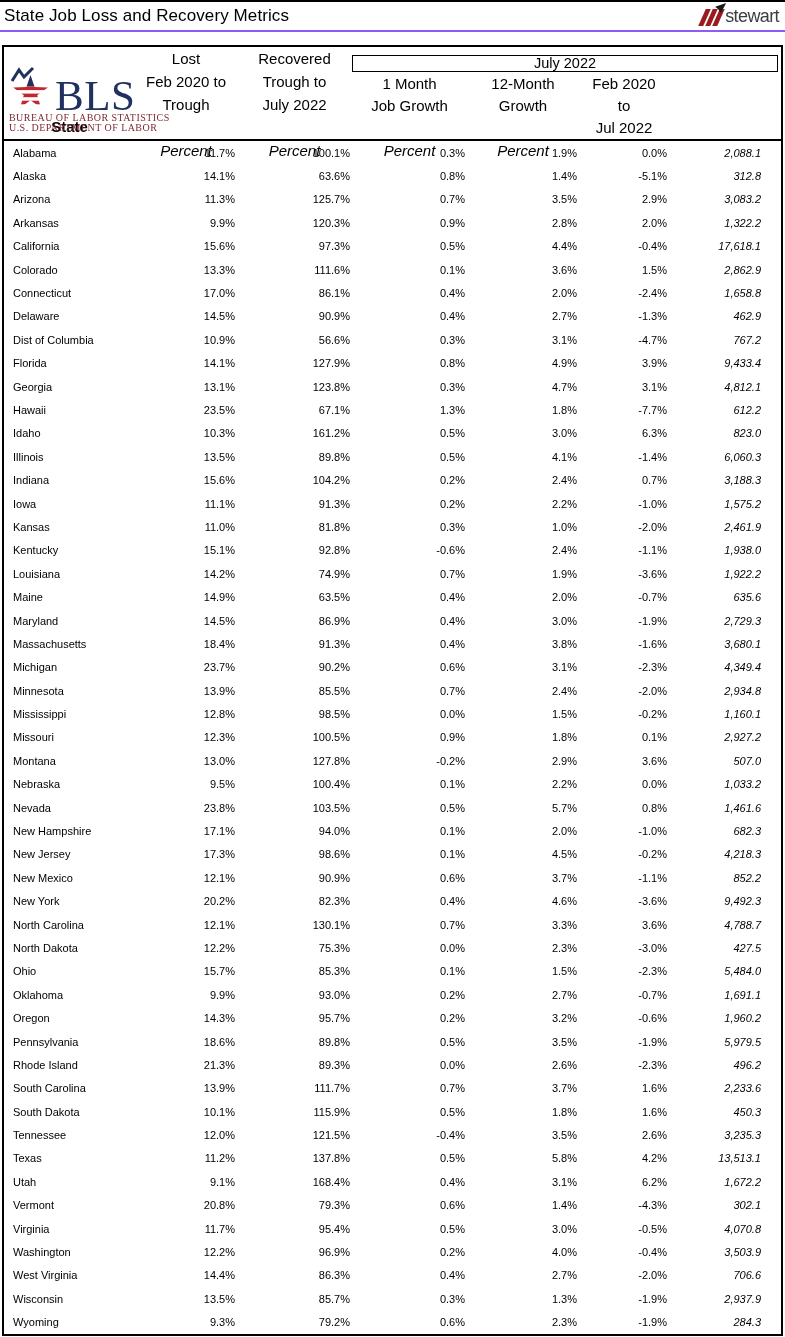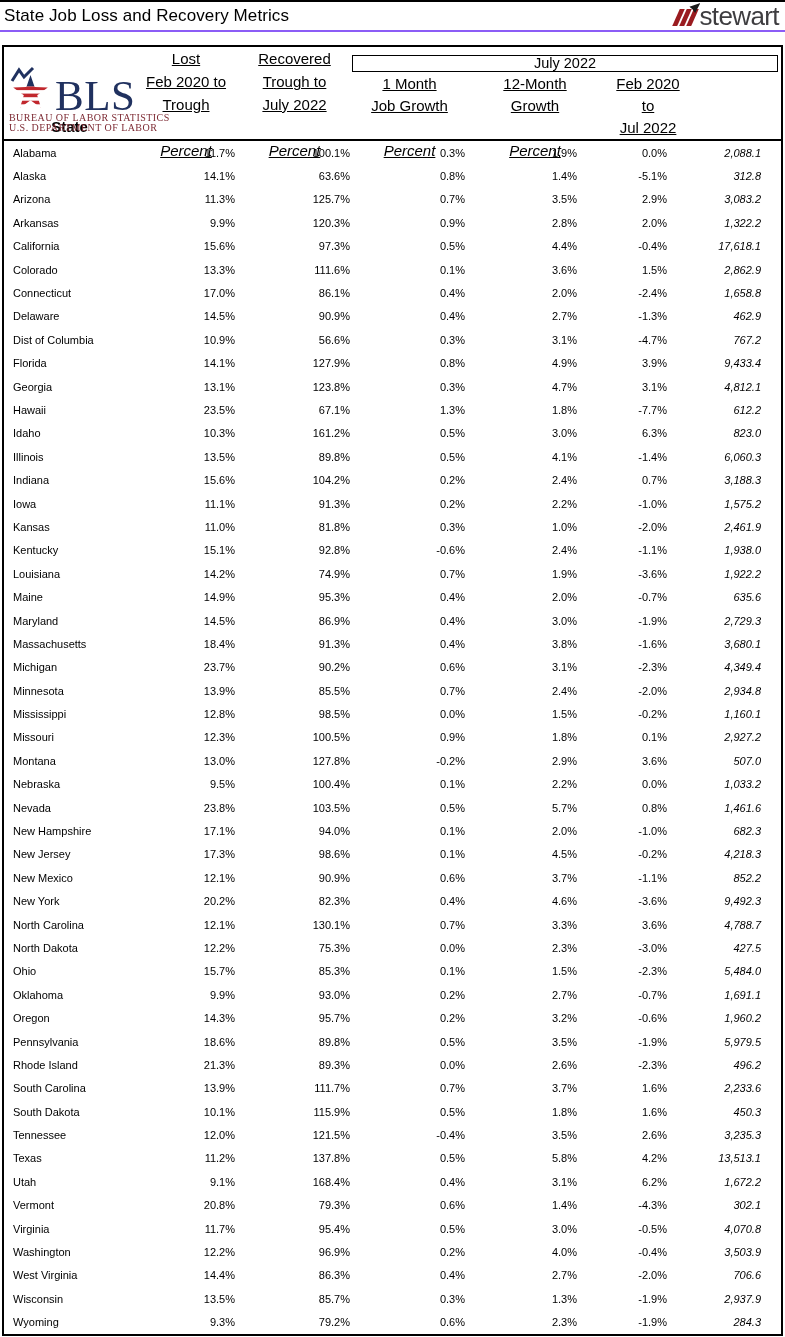--- a/index.html
+++ b/index.html
@@ -21,48 +21,48 @@
   .page-title { font-size:17px; letter-spacing:0.1px; }
 
   .stewart { display:flex; align-items:center; }
   .slashes { position:relative; display:flex; align-items:flex-end; height:20px; margin-right:2px; }
   .slashes i { display:block; width:4.5px; height:17px; background:#9a1b1f; transform:skewX(-24deg); margin-right:2.6px; }
   .stewart-arrow {
     position:absolute; right:-3px; top:-3px; width:11px; height:10px;
     background:#1a1a1a;
     clip-path:polygon(0 38%, 100% 0, 52% 100%, 28% 62%);
   }
-  .stewart-text { font-size:26px; color:#3e3d40; letter-spacing:-0.6px; line-height:26px; }
+  .stewart-text { font-size:18px; color:#3e3d40; letter-spacing:-0.6px; line-height:26px; }
 
   
   .table { margin:13px 2px 0 2px; border:2px solid #000; }
 
   .hdr {
     position:relative;
     height:92px;
     border-bottom:2px solid #000;
     display:grid;
     grid-template-columns:131px 102px 115px 429px;
     font-size:15px;
   }
-  .hcol { display:grid; grid-template-rows:repeat(4,23px); align-items:center; text-align:center;text-decoration:underline; }
+  .hcol { display:grid; grid-template-rows:repeat(4,23px); align-items:center; text-align:center; }
   .hcol span { display:block; }
   .it { font-style:italic;margin-top:46px; }
 
   .hstate-col { display:flex; align-items:flex-end; justify-content:center; padding-bottom:4px; }
   .hstate { font-weight:bold; font-size:15px; }
 
   .hgroup { display:flex; flex-direction:column; }
   .jbox {
     margin:8px 3px 0 0;
     height:15px; line-height:15px;
     border:1px solid #000;
     text-align:center; font-size:14.5px;
   }
-  .hsub { display:grid; grid-template-columns:115px 112px 90px 112px; flex:1;gap:12px; }
+  .hsub { display:grid; grid-template-columns:115px 112px 90px 112px; flex:1; }
   .hsub .hcol { grid-template-rows:repeat(3,22.3px); }
 
   
   .bls { position:absolute; left:5px; top:19px; width:130px; }
   .bls-top { display:flex; align-items:flex-end; }
   .bls-acronym {
     font-family:"Liberation Serif", serif;
     font-size:43px; line-height:35px;
     color:#20315f; letter-spacing:0.5px;
     margin-left:1px;
@@ -340,21 +340,21 @@
         <div class="cell num">14.2%</div>
         <div class="cell num">74.9%</div>
         <div class="cell num">0.7%</div>
         <div class="cell num">1.9%</div>
         <div class="cell num">-3.6%</div>
         <div class="cell num">1,922.2</div>
       </div>
       <div class="row">
         <div class="cell state">Maine</div>
         <div class="cell num">14.9%</div>
-        <div class="cell num">95.3%</div>
+        <div class="cell num">63.5%</div>
         <div class="cell num">0.4%</div>
         <div class="cell num">2.0%</div>
         <div class="cell num">-0.7%</div>
         <div class="cell num">635.6</div>
       </div>
       <div class="row">
         <div class="cell state">Maryland</div>
         <div class="cell num">14.5%</div>
         <div class="cell num">86.9%</div>
         <div class="cell num">0.4%</div>

